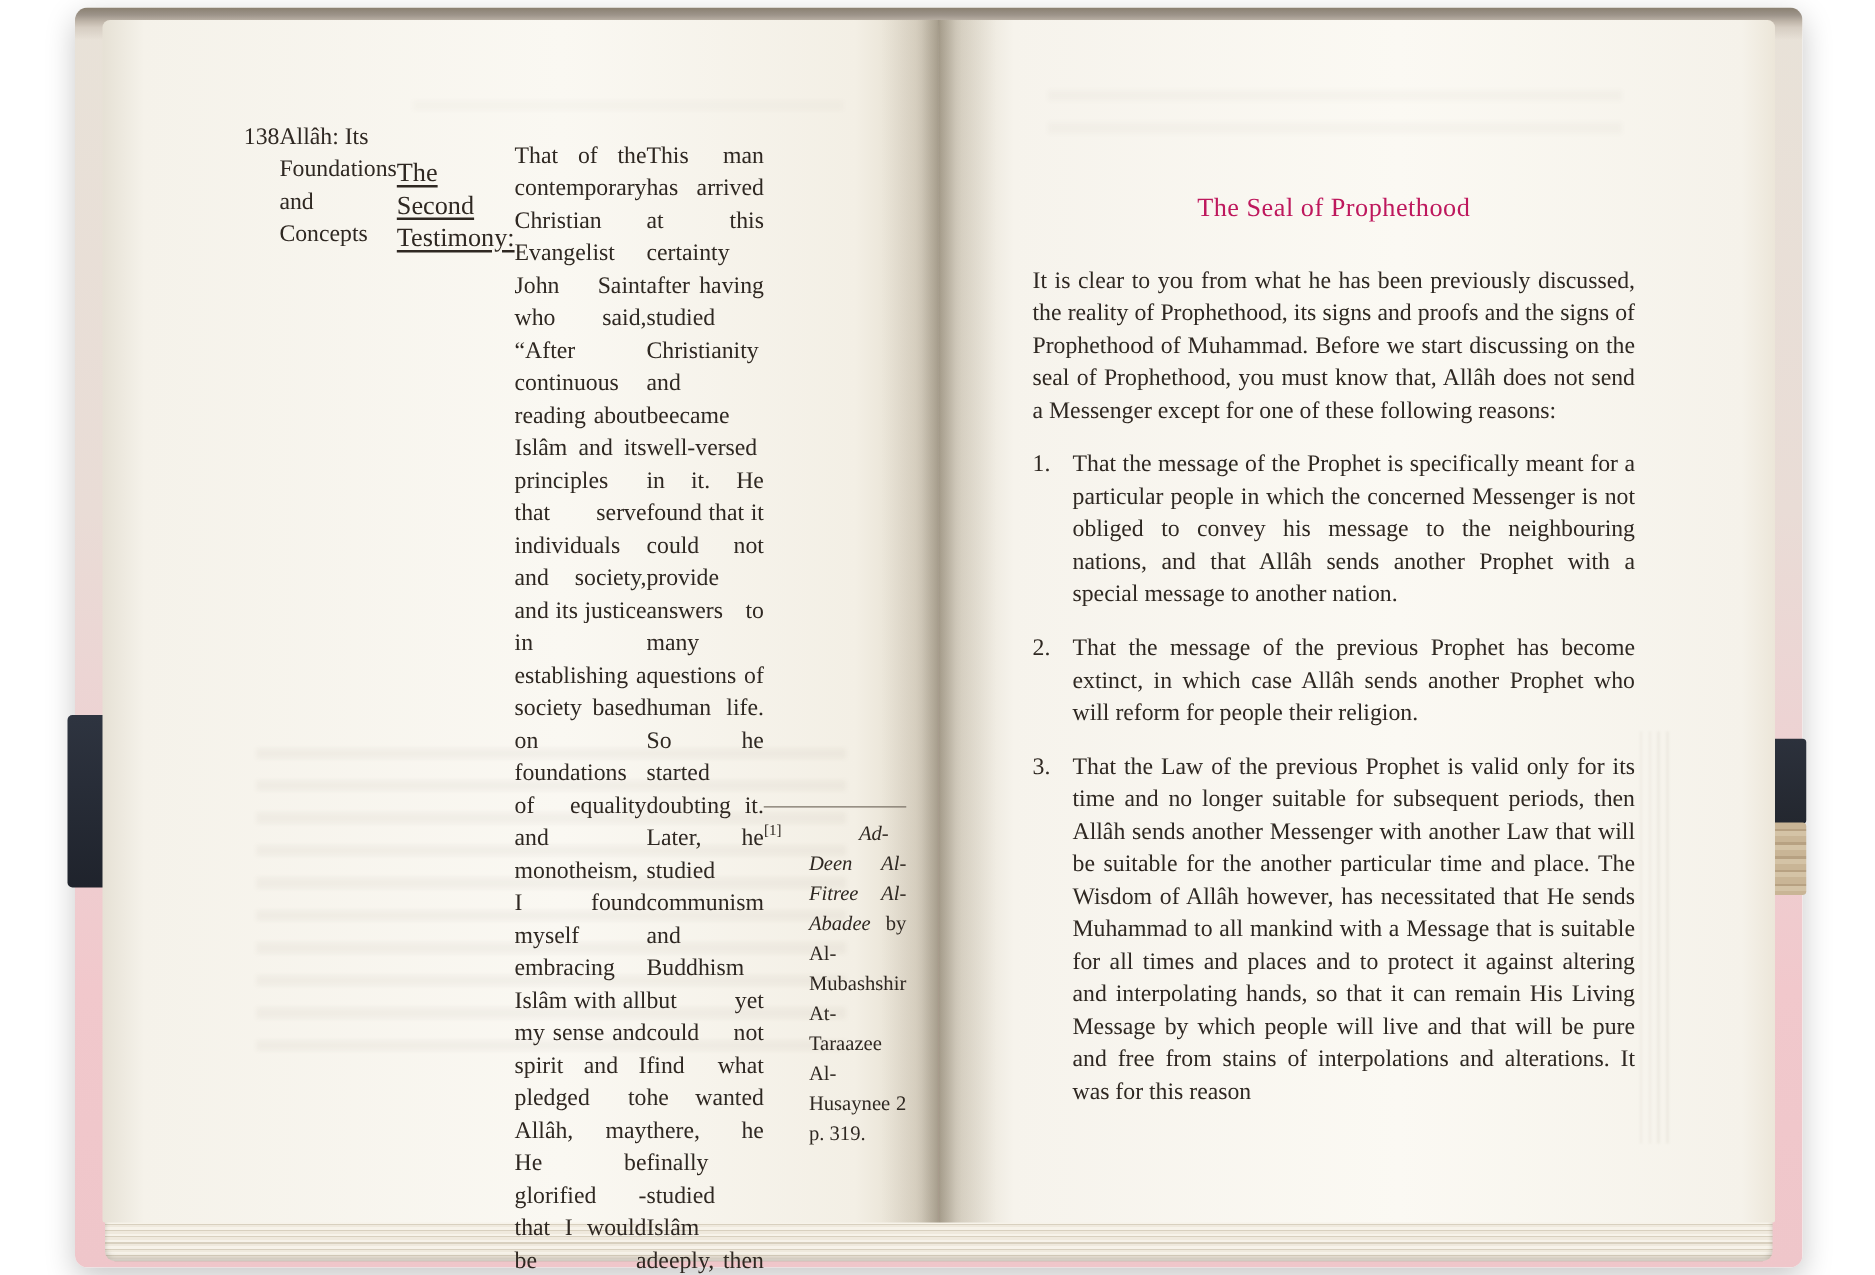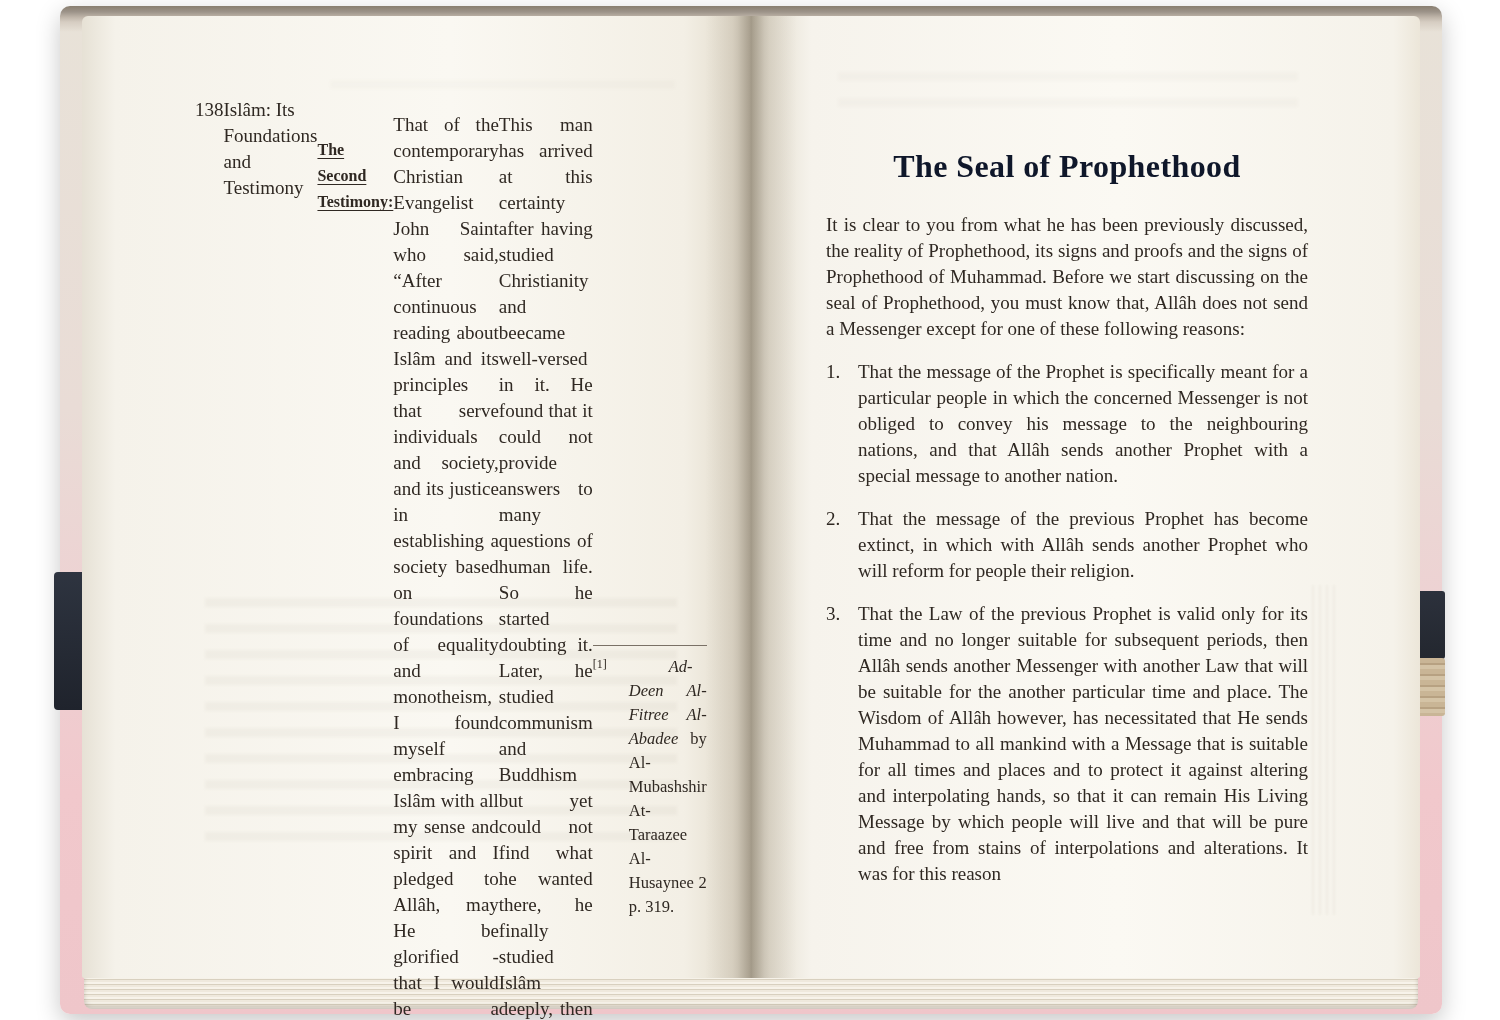--- a/index.html
+++ b/index.html
@@ -69,34 +69,34 @@
   .col { position: absolute; z-index: 10; color: #2f2822;
          font-size: 19px; line-height: 26px; }
 
   .left-col  { left: 195px; top: 97px;  width: 486px; height: 822px;
                display: flex; flex-direction: row; }
   .right-col { left: 826px; top: 146px; width: 482px; }
 
   .running-head { display: flex; justify-content: space-between; align-items: baseline; }
   .head-rule { border-bottom: 1.6px solid #3a332c; margin-top: 7px; }
 
-  .section-heading { margin-top: 40px; font-weight: bold; font-size: 16px;
+  .section-heading { margin-top: 28px; font-weight: normal; font-size: 21px;
                      text-decoration: underline; text-underline-offset: 3px; }
 
   p.body { margin: 15px 0 0 0; text-align: justify; }
   .fnref { font-size: 12px; line-height: 0; }
 
   .footnote-block { margin-top: auto; font-size: 16.5px; line-height: 24px; }
   .fn-rule { border-top: 1px solid #7a7166; margin-bottom: 9px; width: 100%; }
   .footnote { position: relative; padding-left: 36px; text-align: justify; }
   .fnmark { position: absolute; left: 0; top: -3px; font-size: 12px; }
   .fn-italic { font-style: italic; margin-left: 40px; }
 
-  .chapter-title { margin: 0; font-size: 32px; line-height: 40px; font-weight: bold;
-                   text-align: center; letter-spacing: 0.4px; color: #0f172a; }
+  .chapter-title { margin: 0; font-size: 21px; line-height: 40px; font-weight: normal;
+                   text-align: center; letter-spacing: 0.4px; color: #be185d; }
   p.intro { margin-top: 26px; }
 
   .li { display: flex; margin-top: 17px; }
   .num { flex: 0 0 32px; }
   .li-text { flex: 1; text-align: justify; }
 </style>
 </head>
 <body>
 
 <div class="scene">
@@ -115,21 +115,21 @@
   </div>
 
   <div class="bleed lines bleed-a"></div>
   <div class="bleed lines bleed-b"></div>
   <div class="bleed lines bleed-c"></div>
   <div class="bleed bleed-d"></div>
 
   <div class="col left-col">
     <div class="running-head">
       <span class="folio">138</span>
-      <span class="rh-title">Islâm: Its Foundations and Testimony</span>
+      <span class="rh-title">Allâh: Its Foundations and Concepts</span>
     </div>
     <div class="head-rule"></div>
 
     <div class="section-heading">The Second Testimony:</div>
 
     <p class="body">That of the contemporary Christian Evangelist John Saint who said, “After continuous reading about Islâm and its principles that serve individuals and society, and its justice in establishing a society based on foundations of equality and monotheism, I found myself embracing Islâm with all my sense and spirit and I pledged to Allâh, may He be glorified - that I would be a propagator of Islâm, and an evangelist to its guidance in all parts of the world.”</p>
 
     <p class="body"><span>This man has arrived at this certainty after having studied Christianity and beecame well-versed in it. He found that it could not provide answers to many questions of human life. So he started doubting it. Later, he studied communism and Buddhism but yet could not find what he wanted there, he finally studied Islâm deeply, then believed in it and called unto it.</span><sup class="fnref">[1]</sup></p>
 
     <div class="footnote-block">
@@ -147,21 +147,21 @@
 
     <p class="body intro">It is clear to you from what he has been previously discussed, the reality of Prophethood, its signs and proofs and the signs of Prophethood of Muhammad. Before we start discussing on the seal of Prophethood, you must know that, Allâh does not send a Messenger except for one of these following reasons:</p>
 
     <div class="li">
       <span class="num">1.</span>
       <div class="li-text">That the message of the Prophet is specifically meant for a particular people in which the concerned Messenger is not obliged to convey his message to the neighbouring nations, and that Allâh sends another Prophet with a special message to another nation.</div>
     </div>
 
     <div class="li">
       <span class="num">2.</span>
-      <div class="li-text">That the message of the previous Prophet has become extinct, in which with Allâh sends another Prophet who will reform for people their religion.</div>
+      <div class="li-text">That the message of the previous Prophet has become extinct, in which case Allâh sends another Prophet who will reform for people their religion.</div>
     </div>
 
     <div class="li">
       <span class="num">3.</span>
       <div class="li-text">That the Law of the previous Prophet is valid only for its time and no longer suitable for subsequent periods, then Allâh sends another Messenger with another Law that will be suitable for the another particular time and place. The Wisdom of Allâh however, has necessitated that He sends Muhammad to all mankind with a Message that is suitable for all times and places and to protect it against altering and interpolating hands, so that it can remain His Living Message by which people will live and that will be pure and free from stains of interpolations and alterations. It was for this reason</div>
     </div>
   </div>
 
 </div>
 

